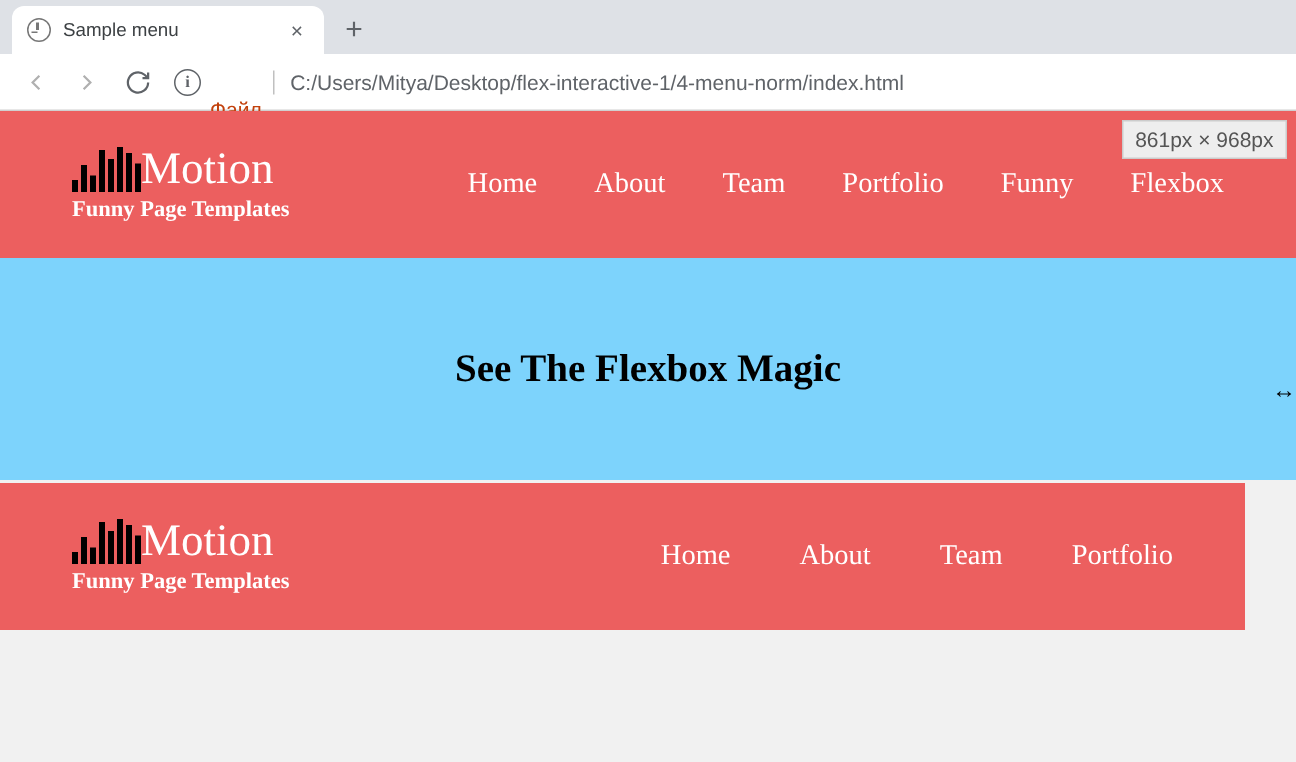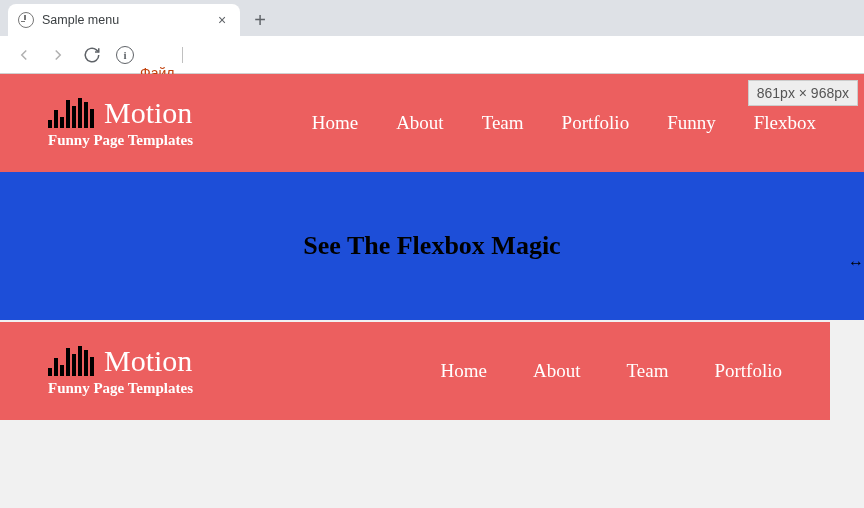--- a/index.html
+++ b/index.html
@@ -1,21 +1,21 @@
 <!DOCTYPE html>
 <html><head>
 <meta charset="utf-8">
 <style>
   * { margin: 0; padding: 0; box-sizing: border-box; }
   html, body { width: 864px; height: 508px; font-family: Arial, Helvetica, sans-serif; overflow: hidden; background: #f1f1f1; }
 
   
   .chrome { width: 100%; background: #dee1e6; }
   .tab-strip { height: 36px; display: flex; align-items: flex-end; padding-left: 8px; }
-  .tab { background: #ffffff; width: 232px; height: 32px; border-top-left-radius: 8px; border-top-right-radius: 8px; display: flex; align-items: center; padding: 0 10px; font-size: 12.5px; color: #3c4043; position: relative; }
+  .tab { background: #ffffff; width: 208px; height: 32px; border-top-left-radius: 8px; border-top-right-radius: 8px; display: flex; align-items: center; padding: 0 10px; font-size: 12.5px; color: #3c4043; position: relative; }
   .tab .favicon { width: 16px; height: 16px; border: 1.5px solid #777; border-radius: 50%; margin-right: 8px; position: relative; }
   .tab .favicon::before { content: ""; position: absolute; left: 5px; top: 2px; width: 1.5px; height: 5px; background: #777; }
   .tab .favicon::after { content: ""; position: absolute; left: 2px; bottom: 5px; width: 4px; height: 1.5px; background: #777; }
   .tab .close { margin-left: auto; width: 16px; height: 16px; display:flex; align-items:center; justify-content:center; color:#5f6368; font-size:14px; }
   .new-tab { width: 28px; height: 28px; display:flex; align-items:center; justify-content:center; color:#5f6368; font-size:20px; font-weight:300; margin-left:6px; margin-bottom:2px; }
 
   .toolbar { background:#ffffff; height: 38px; display:flex; align-items:center; padding: 0 10px; border-bottom:1px solid #d0d0d0; gap: 6px; }
   .nav-btn { width: 28px; height: 28px; display:flex; align-items:center; justify-content:center; color:#5f6368; }
   .nav-btn.disabled { color:#b0b0b0; }
   .nav-btn svg { width:18px; height:18px; stroke: currentColor; fill:none; stroke-width:2; }
@@ -31,30 +31,30 @@
   .dims-overlay { position:absolute; top:6px; right:6px; background:#eeeeee; border:1px solid #cccccc; color:#555; font-size:14px; padding:4px 8px; z-index:50; }
 
   .resize-handle { position:absolute; right:0; top:178px; font-size:16px; color:#000; z-index:40; }
 
   .navbar { height: 98px; display:flex; align-items:center; justify-content:space-between; padding: 0 48px; color:#fff; }
   .navbar.top { width:100%; background:#ec5f5f; }
   .navbar.bottom-wrap { width:830px; margin-top: 2px; background:#ec5f5f; }
 
   .brand { display:flex; flex-direction:column; }
   .brand-row { display:flex; align-items:flex-end; }
-  .brand-name { font-family: Georgia, 'Times New Roman', serif; font-size: 30px; line-height:1; color:#fff; margin-left:10px; }
+  .brand-name { font-family: Georgia, 'Times New Roman', serif; font-size: 30px; line-height:1; color:#fff; margin-left:0; }
   .brand-sub { font-family: Georgia, 'Times New Roman', serif; font-size: 15px; color:#fff; margin-top:4px;font-weight:bold; }
 
   .bars { display:flex; align-items:flex-end; height:30px; gap:2px; }
   .bars span { display:block; width:4px; background:#000; }
 
   .menu { display:flex; gap:38px; }
   .menu a { color:#fff; text-decoration:none; font-family: Georgia, 'Times New Roman', serif; font-size:19px; white-space:nowrap; }
 
-  .hero { width:100%; height:148px; display:flex; align-items:center; justify-content:center; background:#1d4ed8; }
+  .hero { width:100%; height:148px; display:flex; align-items:center; justify-content:center; background:#7dd3fc; }
   .hero h1 { font-family: Georgia, 'Times New Roman', serif; font-weight:bold; font-size:26px; color:#000; }
 
   .menu.bottom { gap:46px; }
 </style>
 </head>
 <body>
 
 <div class="chrome">
   <div class="tab-strip">
     <div class="tab">
@@ -78,20 +78,21 @@
     <div class="nav-btn">
       <svg viewBox="0 0 24 24">
           <path d="M21 12a9 9 0 1 1-3.2-6.9L21 8"></path>
           <polyline points="21 3 21 8 16 8"></polyline>
         </svg>
     </div>
     <div class="url-area">
       <span class="info-icon">i</span>
       <span class="url-prefix">Файл</span>
       <span class="url-sep"></span>
+      <span class="url-path">C:/Users/Mitya/Desktop/flex-interactive-1/4-menu-norm/index.html</span>
     </div>
   </div>
 </div>
 
 <div class="viewport">
 
   <div class="dims-overlay">861px × 968px</div>
   <div class="resize-handle">↔</div>
 
   <div class="navbar top">

